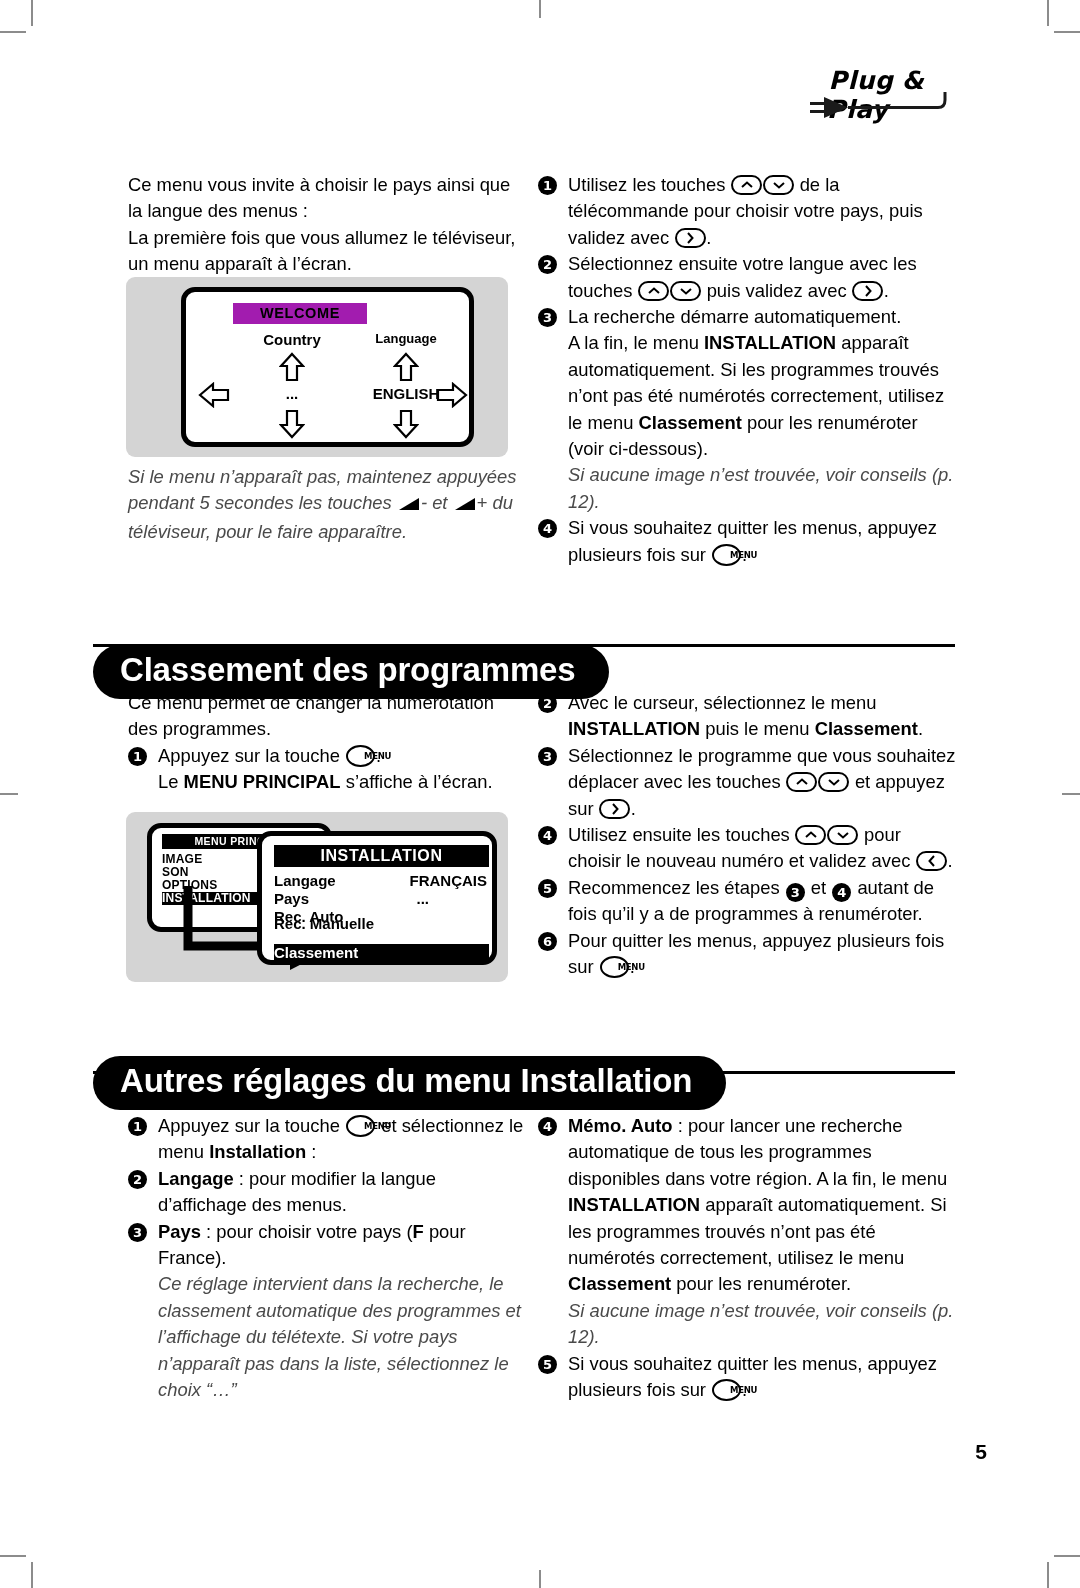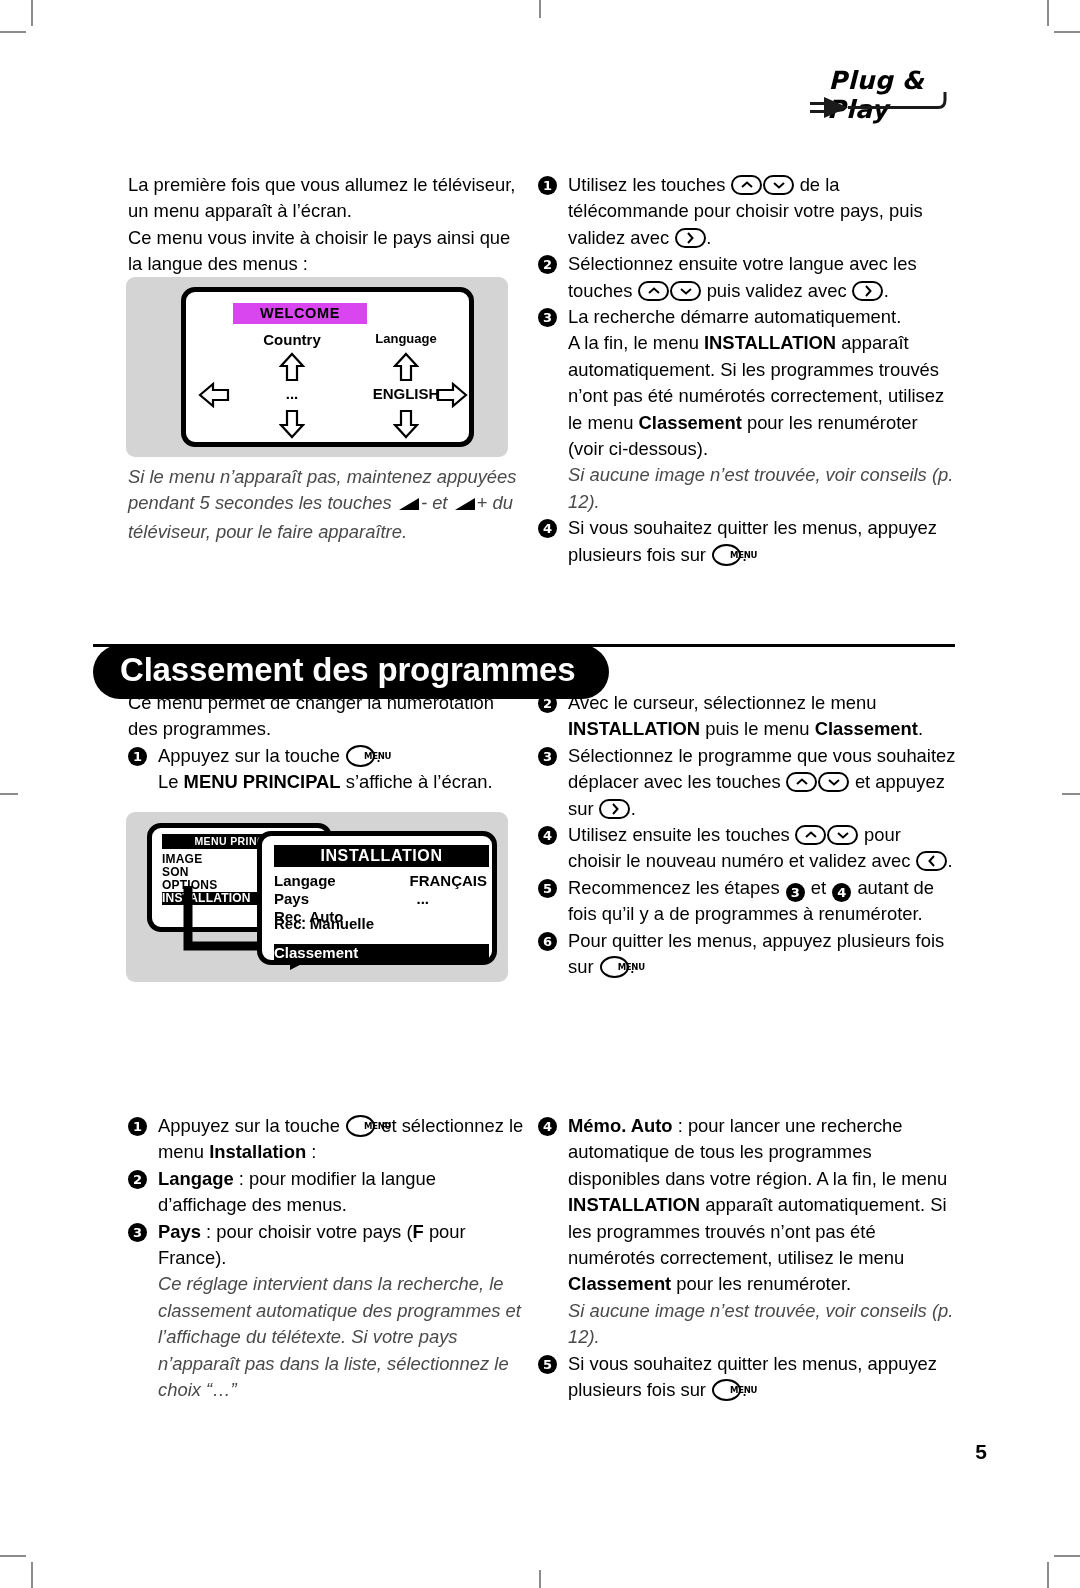--- a/index.html
+++ b/index.html
@@ -100,21 +100,21 @@
   .tvscreen {
     position: absolute; background: #fff;
     border: 5px solid #000; border-radius: 14px;
   }
 
   
   #dg1 { left: 126px; top: 277px; width: 382px; height: 180px; }
   #tv1 { left: 55px; top: 10px; width: 293px; height: 160px; }
   .welcome-bar {
     position: absolute; left: 47px; top: 11px; width: 134px; height: 21px;
-    background: #d946ef; color: #000;
+    background: #a21caf; color: #000;
     font-size: 14.5px; font-weight: bold; text-align: center; line-height: 21px;
     letter-spacing: 0.6px;
   }
   .lbl-country  { position: absolute; left: 46px;  top: 39px; width: 120px; text-align: center;
                   font-size: 15px; font-weight: bold; }
   .lbl-language { position: absolute; left: 160px; top: 39px; width: 120px; text-align: center;
                   font-size: 13px; font-weight: bold; }
   .val-country  { position: absolute; left: 46px;  top: 93px; width: 120px; text-align: center;
                   font-size: 15px; font-weight: bold; }
   .val-language { position: absolute; left: 160px; top: 93px; width: 120px; text-align: center;
@@ -178,22 +178,22 @@
         <rect x="4" y="10" width="14" height="3"></rect>
         <rect x="4" y="18" width="14" height="3"></rect>
         <polygon points="18,5 42,15.5 18,26"></polygon>
         <path d="M42,15.5 H132 Q139,15.5 139,8 V0" fill="none" stroke="#1a1a1a" stroke-width="3"></path>
       </g>
     </svg>
   </div>
 
 
   <div class="col left" style="top:172px;">
+    <p class="t">Ce menu vous invite à choisir le pays ainsi que la langue des menus :</p>
     <p class="t">La première fois que vous allumez le téléviseur, un menu apparaît à l’écran.</p>
-    <p class="t">Ce menu vous invite à choisir le pays ainsi que la langue des menus :</p>
   </div>
 
   <div class="diagram" id="dg1">
     <div class="tvscreen" id="tv1">
       <div class="welcome-bar">WELCOME</div>
       <div class="lbl-country">Country</div>
       <div class="lbl-language">Language</div>
       <div class="val-country">...</div>
       <div class="val-language">ENGLISH</div>
 
@@ -347,20 +347,24 @@
     <li>
       <span class="num">5</span>
       <span>Recommencez les étapes </span><span class="num inline">3</span><span> et </span><span class="num inline">4</span><span> autant de fois qu’il y a de programmes à renuméroter.</span>
     </li>
     <li>
       <span class="num">6</span>
       <span>Pour quitter les menus, appuyez plusieurs fois sur </span><span class="keymenu"><span>MENU</span></span><span>.</span>
     </li>
   </ul>
 
+  <div class="banner-wrap" style="top:1056px;">
+    <div class="banner-rule" style="top:15px;"></div>
+    <div class="banner b3">Autres réglages du menu Installation</div>
+  </div>
 
   <ul class="col left steps" style="top:1113px;">
     <li>
       <span class="num">1</span>
       <span>Appuyez sur la touche </span><span class="keymenu"><span>MENU</span></span><span> et sélectionnez le menu </span><span class="bold">Installation</span><span> :</span>
     </li>
     <li>
       <span class="num">2</span>
       <span class="bold">Langage</span><span> : pour modifier la langue d’affichage des menus.</span>
     </li>

